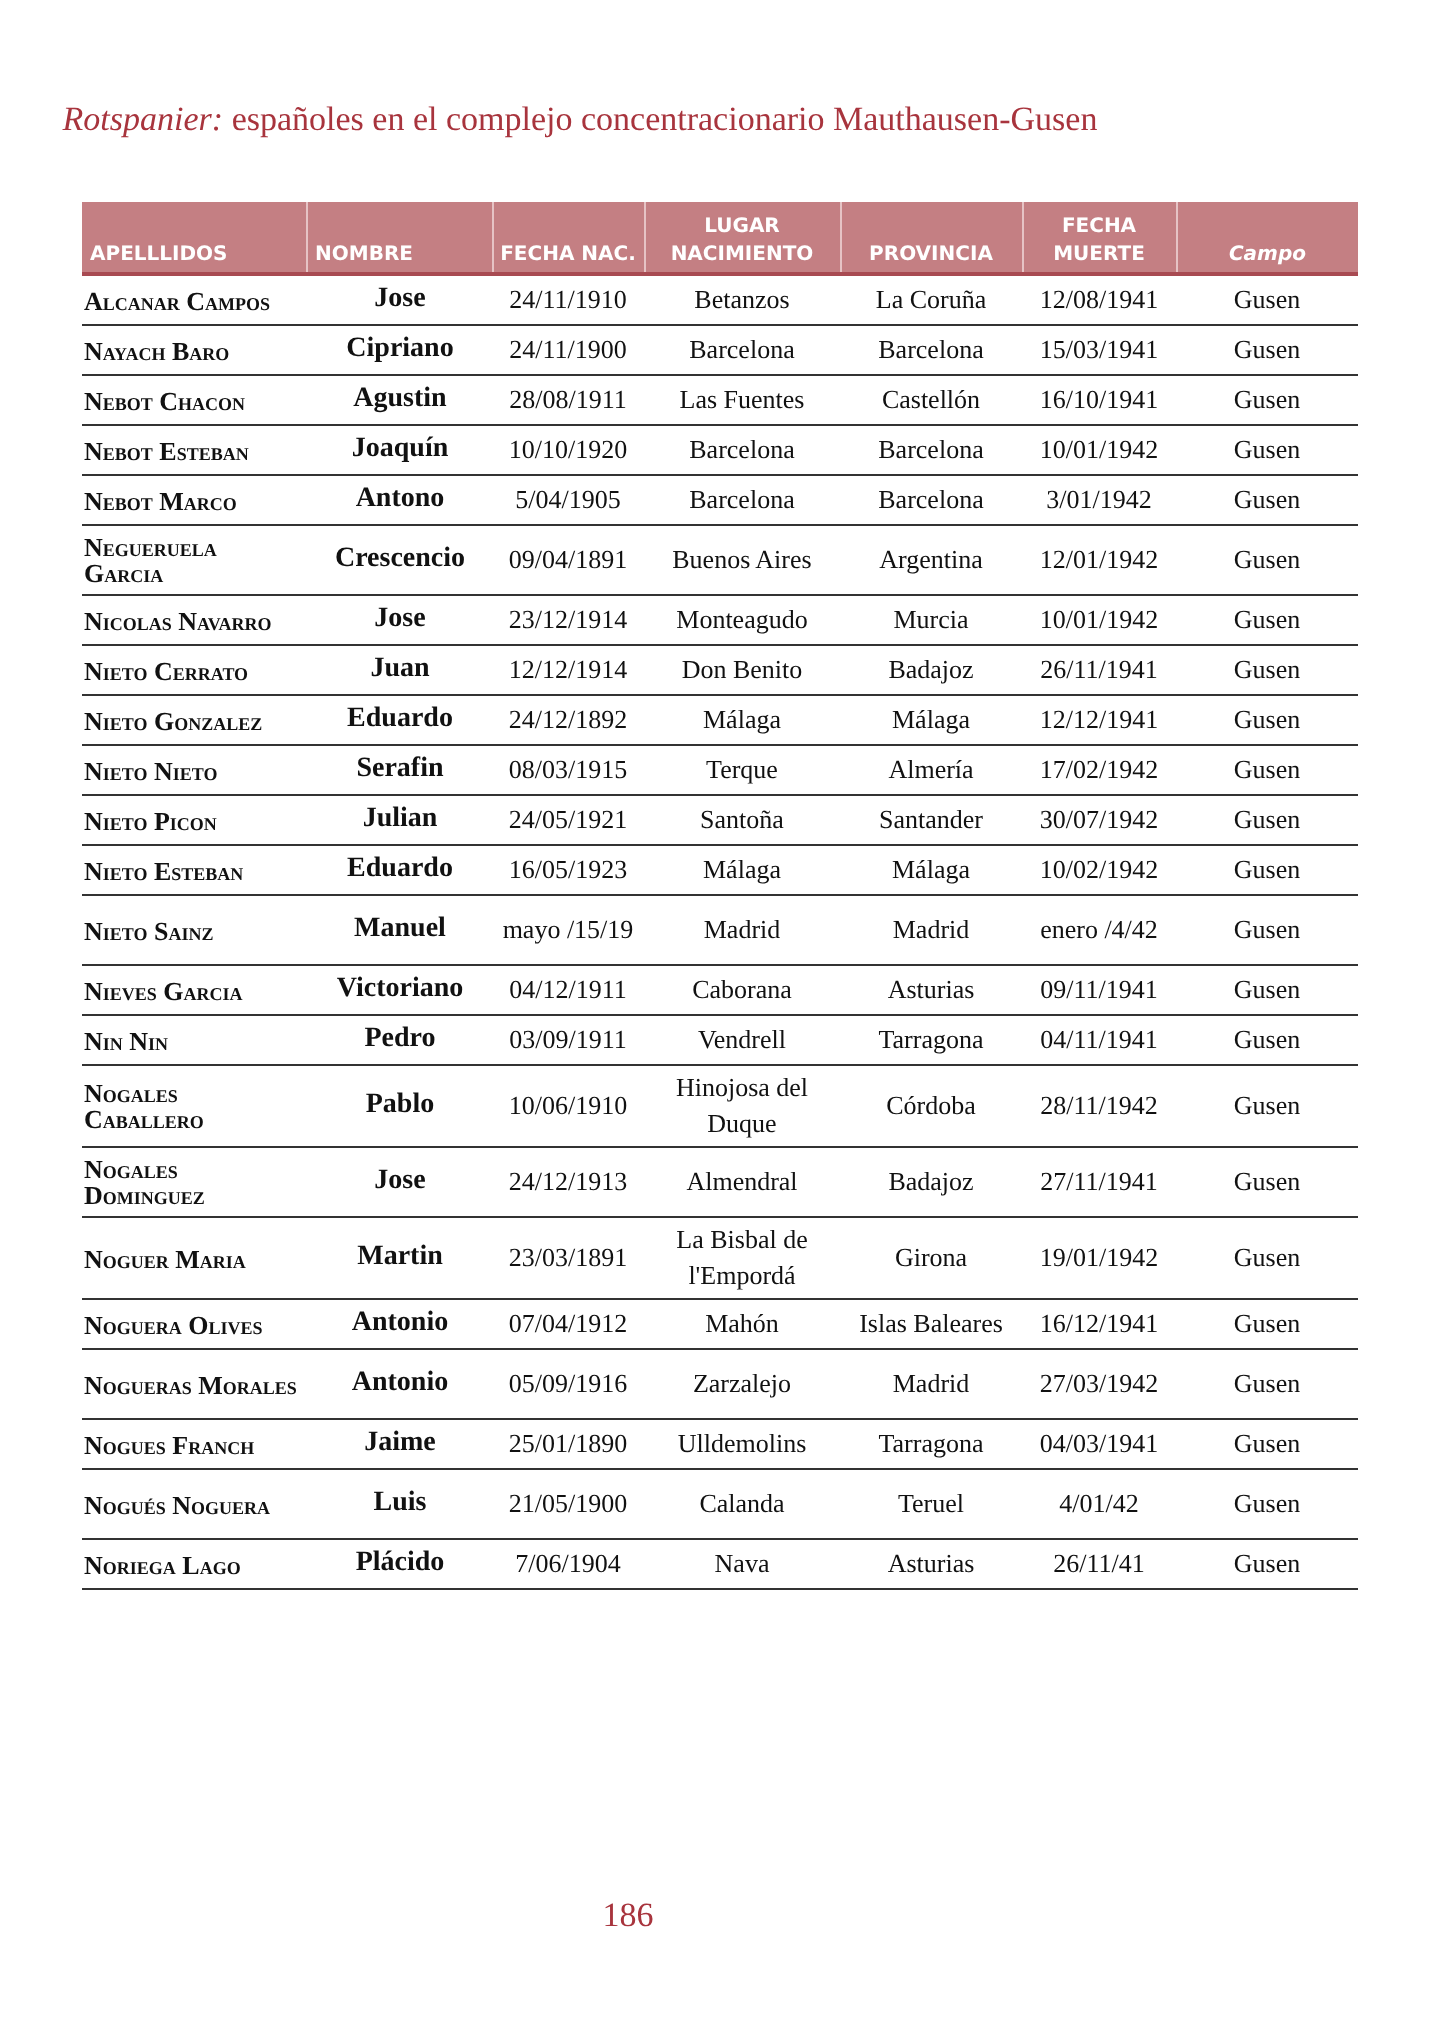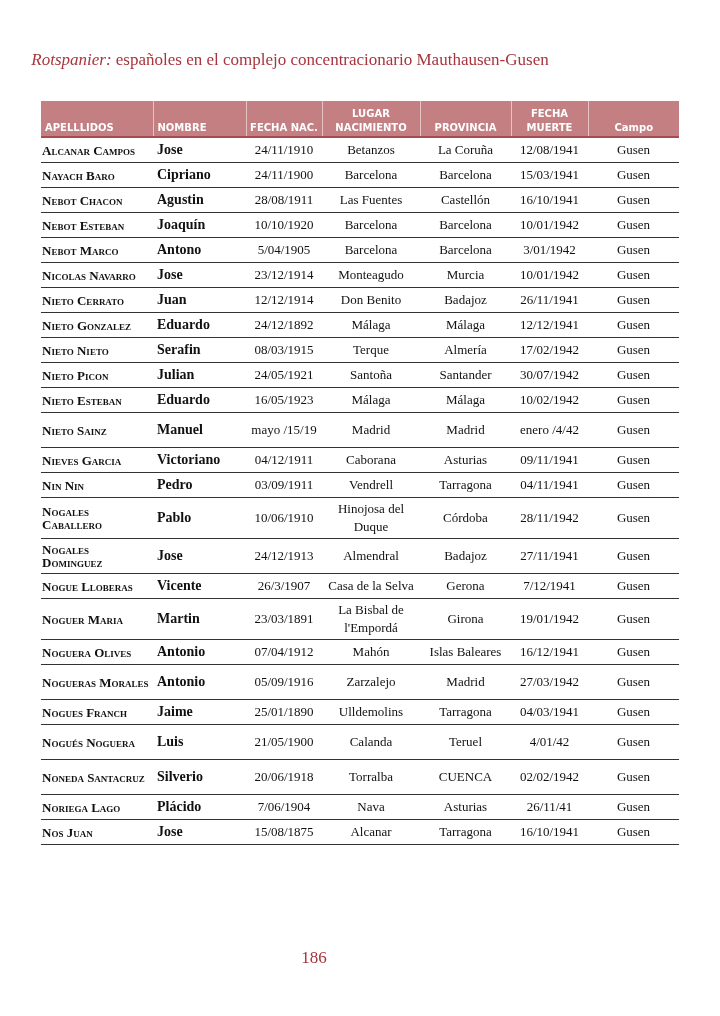--- a/index.html
+++ b/index.html
@@ -16,32 +16,32 @@
       font-family: "Liberation Serif", "DejaVu Serif", serif; font-size: 13px; color: #111;
     }
     table.roster th {
       background: #c47f83; color: #ffffff;
       font-family: "DejaVu Sans", "Liberation Sans", sans-serif; font-weight: bold;
       font-size: 10px; line-height: 14px; height: 34px; padding: 0 2px 1px 2px;
       vertical-align: bottom; text-align: center;
       border-right: 1px solid #e6c3c5;
       border-bottom: 2px solid #a84a52;
     }
-    table.roster th:last-child { border-right: none; }
+    table.roster th:last-child { border-right: none; font-style: italic; }
     table.roster th.left { text-align: left; padding-left: 4px; }
     table.roster td {
       border-bottom: 1.5px solid #333;
       padding: 2px 3px; text-align: center; vertical-align: middle;
       line-height: 18px; height: 20px;
     }
     table.roster td.surname {
       text-align: left; font-weight: bold; font-variant: small-caps;
       font-size: 13px; line-height: 13px; padding-left: 1px;
     }
-    table.roster td.given { text-align: left; font-weight: bold; padding-left: 4px; font-size: 14px; }
+    table.roster td.given { text-align: center; font-weight: bold; padding-left: 4px; font-size: 14px; }
     table.roster tr.tall td { height: 30px; }
     .page-number {
       position: absolute; left: 0; width: 628px; top: 948px; text-align: center;
       color: #a8343d; font-family: "Liberation Serif", "DejaVu Serif", serif; font-size: 17px;
     }
   </style>
 </head>
 <body>
 
 <div class="running-head"><span class="it">Rotspanier:</span><span> españoles en el complejo concentracionario Mauthausen-Gusen</span></div>
@@ -106,20 +106,29 @@
       </tr>
       <tr>
         <td class="surname">Nebot Marco</td>
         <td class="given">Antono</td>
         <td>5/04/1905</td>
         <td>Barcelona</td>
         <td>Barcelona</td>
         <td>3/01/1942</td>
         <td>Gusen</td>
       </tr>
+      <tr class="tall">
+        <td class="surname">Negueruela Garcia</td>
+        <td class="given">Crescencio</td>
+        <td>09/04/1891</td>
+        <td>Buenos Aires</td>
+        <td>Argentina</td>
+        <td>12/01/1942</td>
+        <td>Gusen</td>
+      </tr>
       <tr>
         <td class="surname">Nicolas Navarro</td>
         <td class="given">Jose</td>
         <td>23/12/1914</td>
         <td>Monteagudo</td>
         <td>Murcia</td>
         <td>10/01/1942</td>
         <td>Gusen</td>
       </tr>
       <tr>
@@ -205,29 +214,20 @@
       </tr>
       <tr class="tall">
         <td class="surname">Nogales Dominguez</td>
         <td class="given">Jose</td>
         <td>24/12/1913</td>
         <td>Almendral</td>
         <td>Badajoz</td>
         <td>27/11/1941</td>
         <td>Gusen</td>
       </tr>
-      <tr>
-        <td class="surname">Nogue Lloberas</td>
-        <td class="given">Vicente</td>
-        <td>26/3/1907</td>
-        <td>Casa de la Selva</td>
-        <td>Gerona</td>
-        <td>7/12/1941</td>
-        <td>Gusen</td>
-      </tr>
       <tr class="tall">
         <td class="surname">Noguer Maria</td>
         <td class="given">Martin</td>
         <td>23/03/1891</td>
         <td>La Bisbal de l'Empordá</td>
         <td>Girona</td>
         <td>19/01/1942</td>
         <td>Gusen</td>
       </tr>
       <tr>
@@ -259,43 +259,25 @@
       </tr>
       <tr class="tall">
         <td class="surname">Nogués Noguera</td>
         <td class="given">Luis</td>
         <td>21/05/1900</td>
         <td>Calanda</td>
         <td>Teruel</td>
         <td>4/01/42</td>
         <td>Gusen</td>
       </tr>
-      <tr class="tall">
-        <td class="surname">Noneda Santacruz</td>
-        <td class="given">Silverio</td>
-        <td>20/06/1918</td>
-        <td>Torralba</td>
-        <td>CUENCA</td>
-        <td>02/02/1942</td>
-        <td>Gusen</td>
-      </tr>
       <tr>
         <td class="surname">Noriega Lago</td>
         <td class="given">Plácido</td>
         <td>7/06/1904</td>
         <td>Nava</td>
         <td>Asturias</td>
         <td>26/11/41</td>
         <td>Gusen</td>
       </tr>
-      <tr>
-        <td class="surname">Nos Juan</td>
-        <td class="given">Jose</td>
-        <td>15/08/1875</td>
-        <td>Alcanar</td>
-        <td>Tarragona</td>
-        <td>16/10/1941</td>
-        <td>Gusen</td>
-      </tr>
     </tbody>
 </table>
 
 <div class="page-number">186</div>
 
 </body></html>

